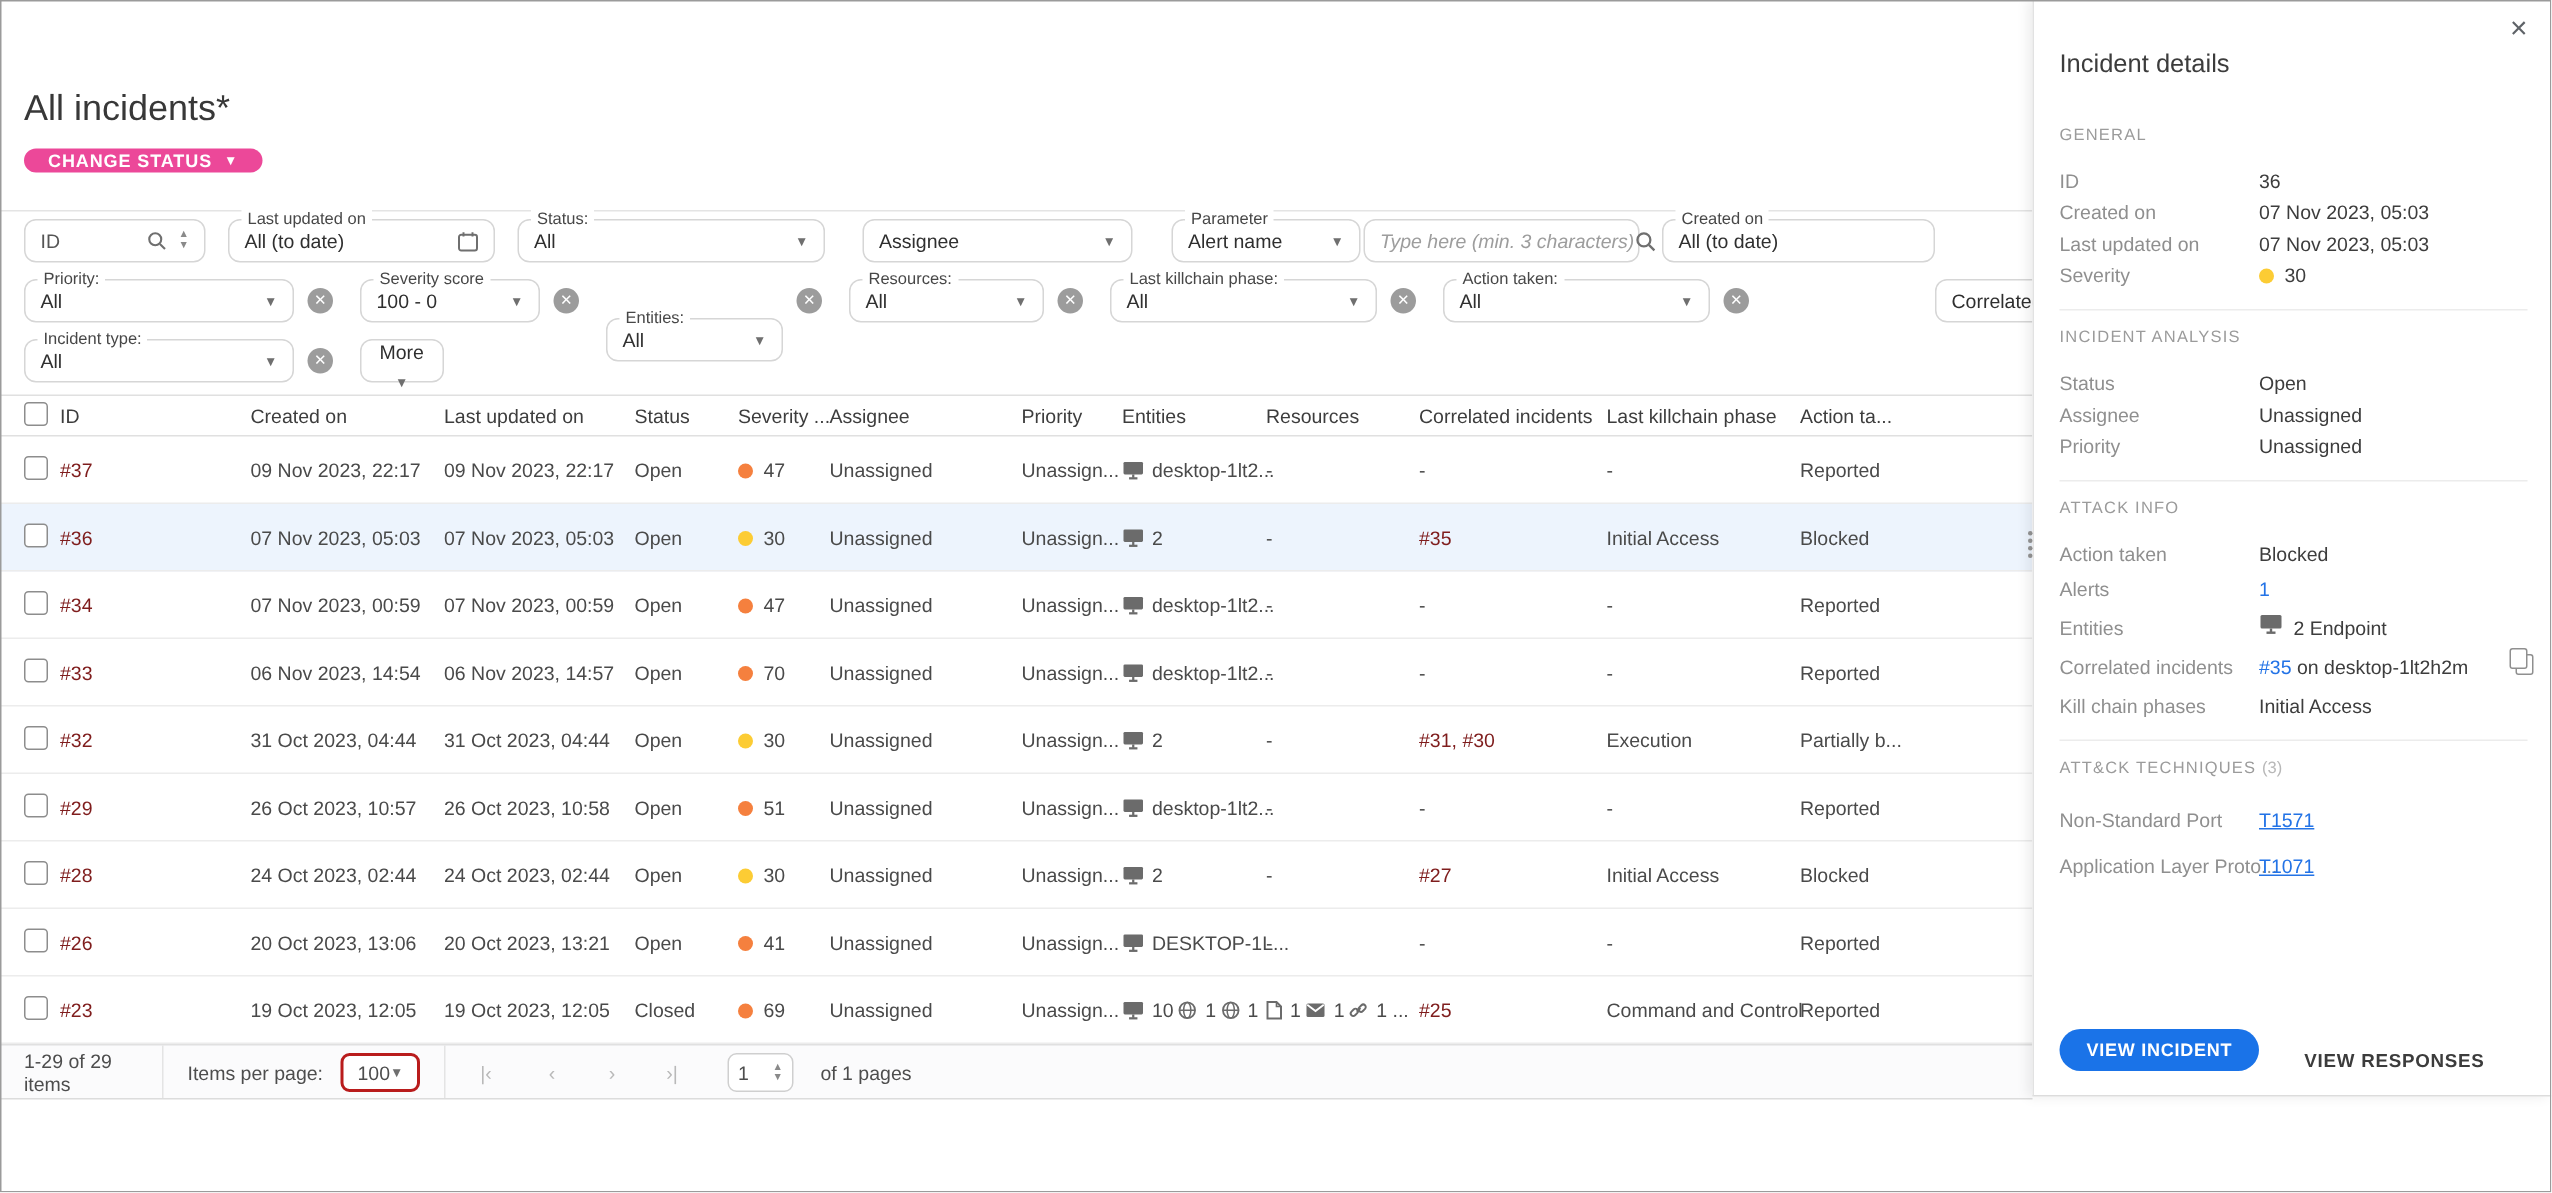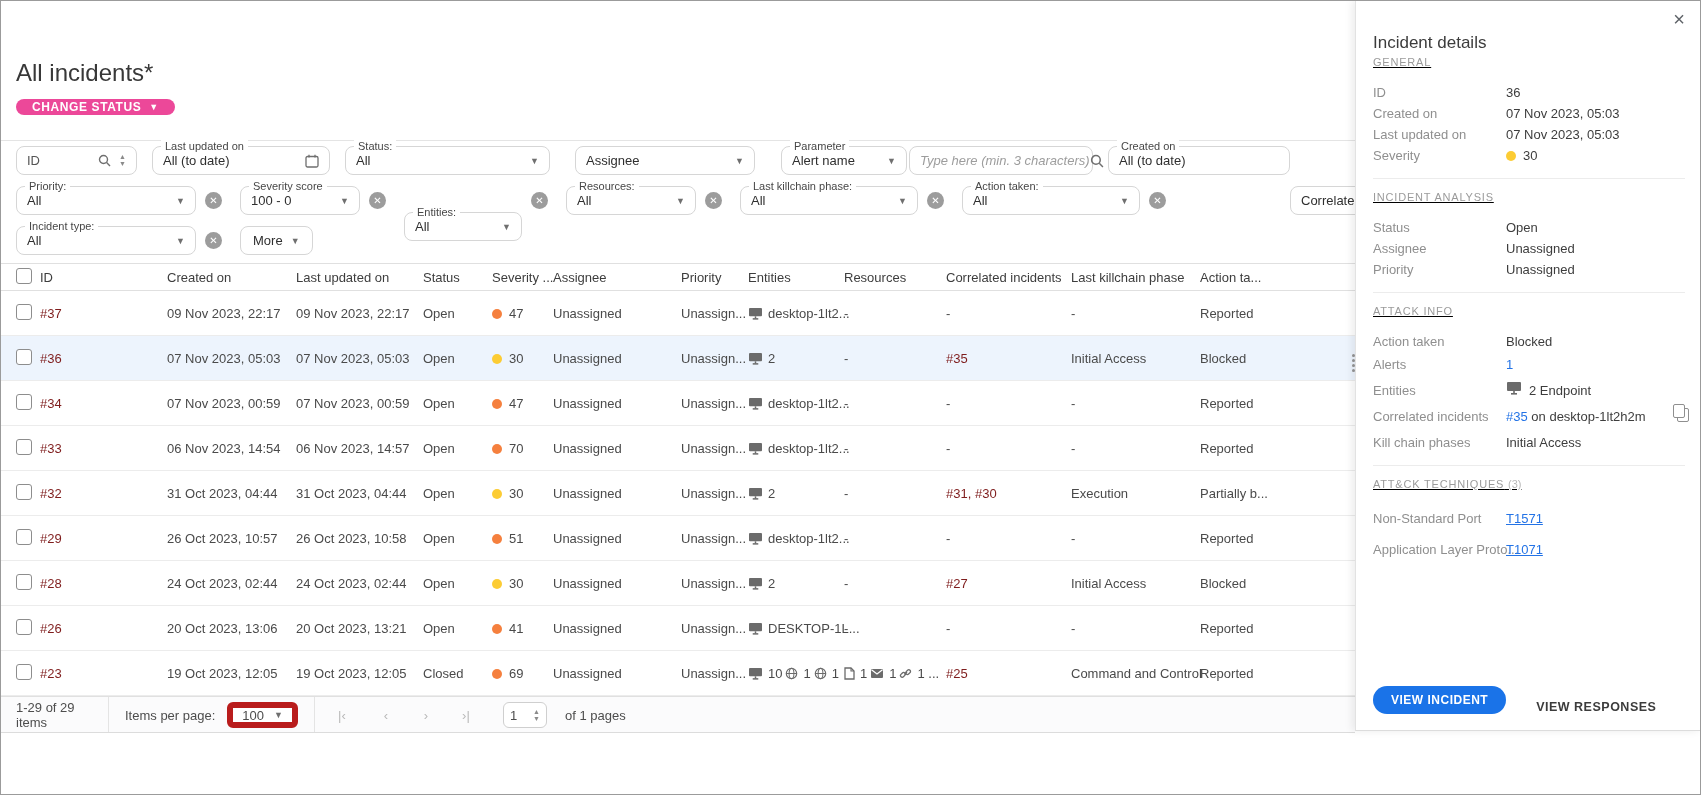--- a/index.html
+++ b/index.html
@@ -19,21 +19,21 @@
   .fld { position:absolute; height:29px; border:1px solid #d6d6d6; border-radius:8px; background:#fff;
       display:flex; align-items:center; padding:0 10px; font-size:13px; color:#2f2f2f; white-space:nowrap; }
   .fld .legend { position:absolute; top:-8px; left:8px; background:#fff; padding:0 4px; font-size:11px; color:#474747; line-height:14px; }
   .fld .caret { margin-left:auto; color:#6f6f6f; font-size:9px; padding-left:8px; }
   .fld .ph { color:#9d9d9d; font-style:italic; }
   .icon-btn { display:inline-flex; align-items:center; justify-content:center; }
   .clearbtn { position:absolute; width:17px; height:17px; border-radius:50%; background:#9c9c9c; color:#fff; font-size:10px;
       display:flex; align-items:center; justify-content:center; line-height:1; }
   .spinner { display:inline-flex; flex-direction:column; gap:1px; margin-left:8px; color:#8a8a8a; font-size:7px; line-height:6px; }
   .btn-more { position:absolute; height:29px; border:1px solid #d6d6d6; border-radius:8px; background:#fff; font-size:13px; color:#2f2f2f;
-      display:flex; align-items:center; gap:8px; padding:0 12px; }
+      display:flex; align-items:center; gap:8px; padding:0 12px;flex-direction:column; }
 
   
   .thead { position:absolute; left:0; top:263px; width:1355px; height:28px; border-top:1px solid #e0e0e0; border-bottom:1px solid #e0e0e0;
       display:grid; grid-template-columns:40px 127px 129px 127px 69px 61px 128px 67px 96px 102px 125px 129px 1fr;
       align-items:center; font-size:13px; color:#3d3d3d; }
   .tbody { position:absolute; left:0; top:291px; width:1355px; }
   .trow { height:45px; border-bottom:1px solid #ececec; display:grid;
       grid-template-columns:40px 127px 129px 127px 69px 61px 128px 67px 96px 102px 125px 129px 1fr;
       align-items:center; font-size:13px; color:#4a4a4a; }
   .trow.selected { background:#edf4fd; }
@@ -44,35 +44,35 @@
   .sevdot { display:inline-block; width:10px; height:10px; border-radius:50%; margin-right:7px; vertical-align:-1px; }
   .iconlist { display:flex; align-items:center; gap:3px; }
   .iconlist .ic { display:inline-flex; margin-right:2px; }
   .corr .link:not(:last-child)::after { content:", "; }
   .cell-action { overflow:hidden; text-overflow:clip; }
 
   
   .pagebar { position:absolute; left:0; top:696px; width:1355px; height:37px; background:#fbfbfc; border-top:1px solid #e0e0e0;
       display:flex; align-items:center; font-size:13px; color:#4d4d4d; }
   .pagebar .vdiv { width:1px; height:37px; background:#e4e4e4; }
-  .perpage-box { height:26px; border:6px solid #b91c1c; border-radius:6px; display:flex; align-items:center; gap:10px; padding:0 9px; background:#fff; }
+  .perpage-box { height:26px; border:2px solid #b91c1c; border-radius:6px; display:flex; align-items:center; padding:0 9px; background:#fff; }
   .navic { width:34px; text-align:center; color:#b9b9b9; font-size:13px; }
   .pagenum-box { height:26px; width:44px; border:1px solid #cfcfcf; border-radius:6px; background:#fff; display:flex; align-items:center; padding:0 6px; justify-content:space-between; }
 
   
   .panel { position:absolute; left:1355px; top:0; width:346px; height:731px; background:#fff; border-left:1px solid #e2e2e2;
       box-shadow:-3px 0 8px rgba(0,0,0,.08); border-bottom:1px solid #dcdcdc; }
   .panel-close { position:absolute; right:16px; top:8px; font-size:20px; color:#5f6368; cursor:pointer; }
   .panel-title { position:absolute; left:17px; top:33px; font-size:17px; color:#3c3c3c; }
   .sec-head { font-size:11px; letter-spacing:.8px; color:#9b9b9b; }
   .sec-head .cnt { color:#b8b8b8; letter-spacing:0; }
   .drow { position:relative; font-size:13px; line-height:21px; }
   .dlabel { position:absolute; left:0; top:0; color:#8f8f8f; }
   .dvalue { position:absolute; left:133px; top:0; color:#3d3d3d; white-space:nowrap; }
-  .panel-body { position:absolute; left:17px; top:56px; width:312px;text-decoration:underline; }
+  .panel-body { position:absolute; left:17px; top:84px; width:312px; }
   .divider { height:1px; background:#ececec; margin:12px 0 12px 0; }
   .tlink { color:#2373e6; text-decoration:underline; cursor:pointer; }
   .plink { color:#2373e6; cursor:pointer; text-decoration:none; }
   .copy-icon { position:absolute; right:-4px; top:2px; width:12px; height:14px; border:1.4px solid #8f8f8f; border-radius:2px; }
   .copy-icon::before { content:""; position:absolute; left:-5px; top:-5px; width:10px; height:12px; border:1.4px solid #8f8f8f; border-radius:2px; background:#fff; }
   .panel-buttons { position:absolute; left:17px; bottom:16px; display:flex; align-items:flex-end; gap:30px; }
   .btn-view-incident { height:28px; border:none; border-radius:14px; background:#1a73e8; color:#fff; font-size:12px; font-weight:bold;
       letter-spacing:.5px; padding:0 18px; }
   .btn-view-responses { border:none; background:none; color:#3c3c3c; font-size:12.5px; font-weight:bold; letter-spacing:.5px; }
   .drag-dots { position:absolute; left:-4px; top:354px; display:flex; flex-direction:column; gap:2px; z-index:5; }

